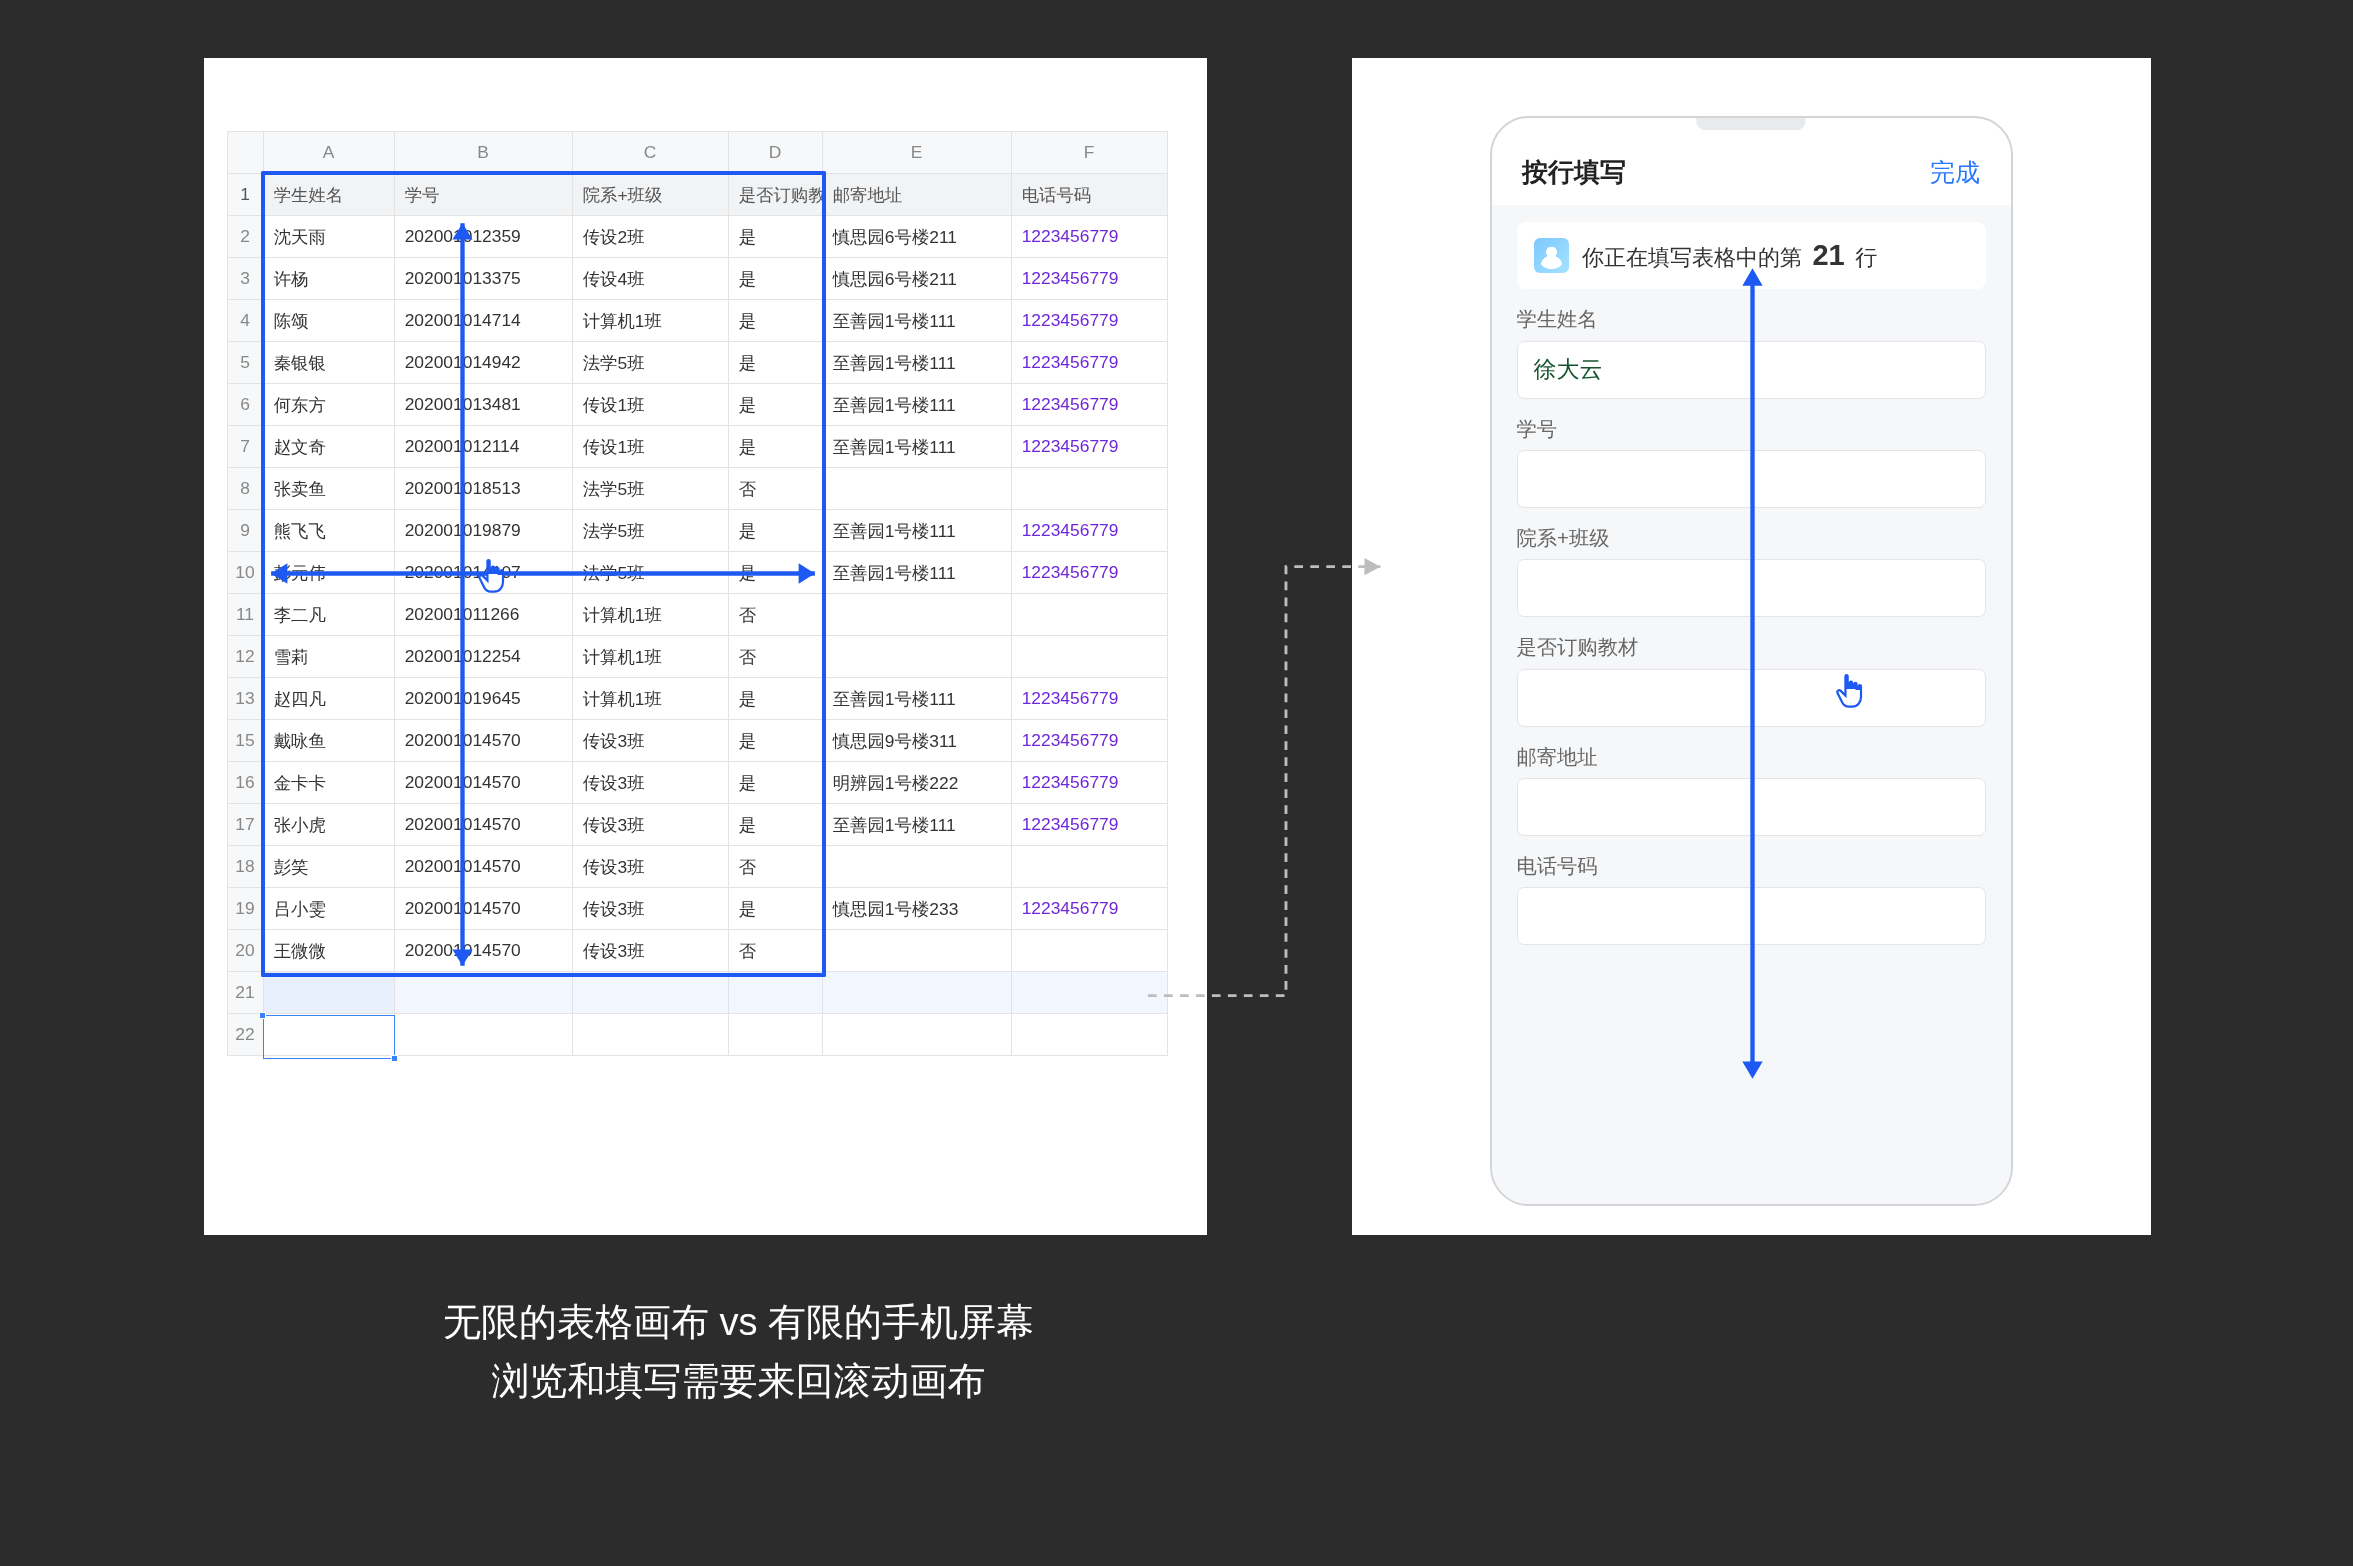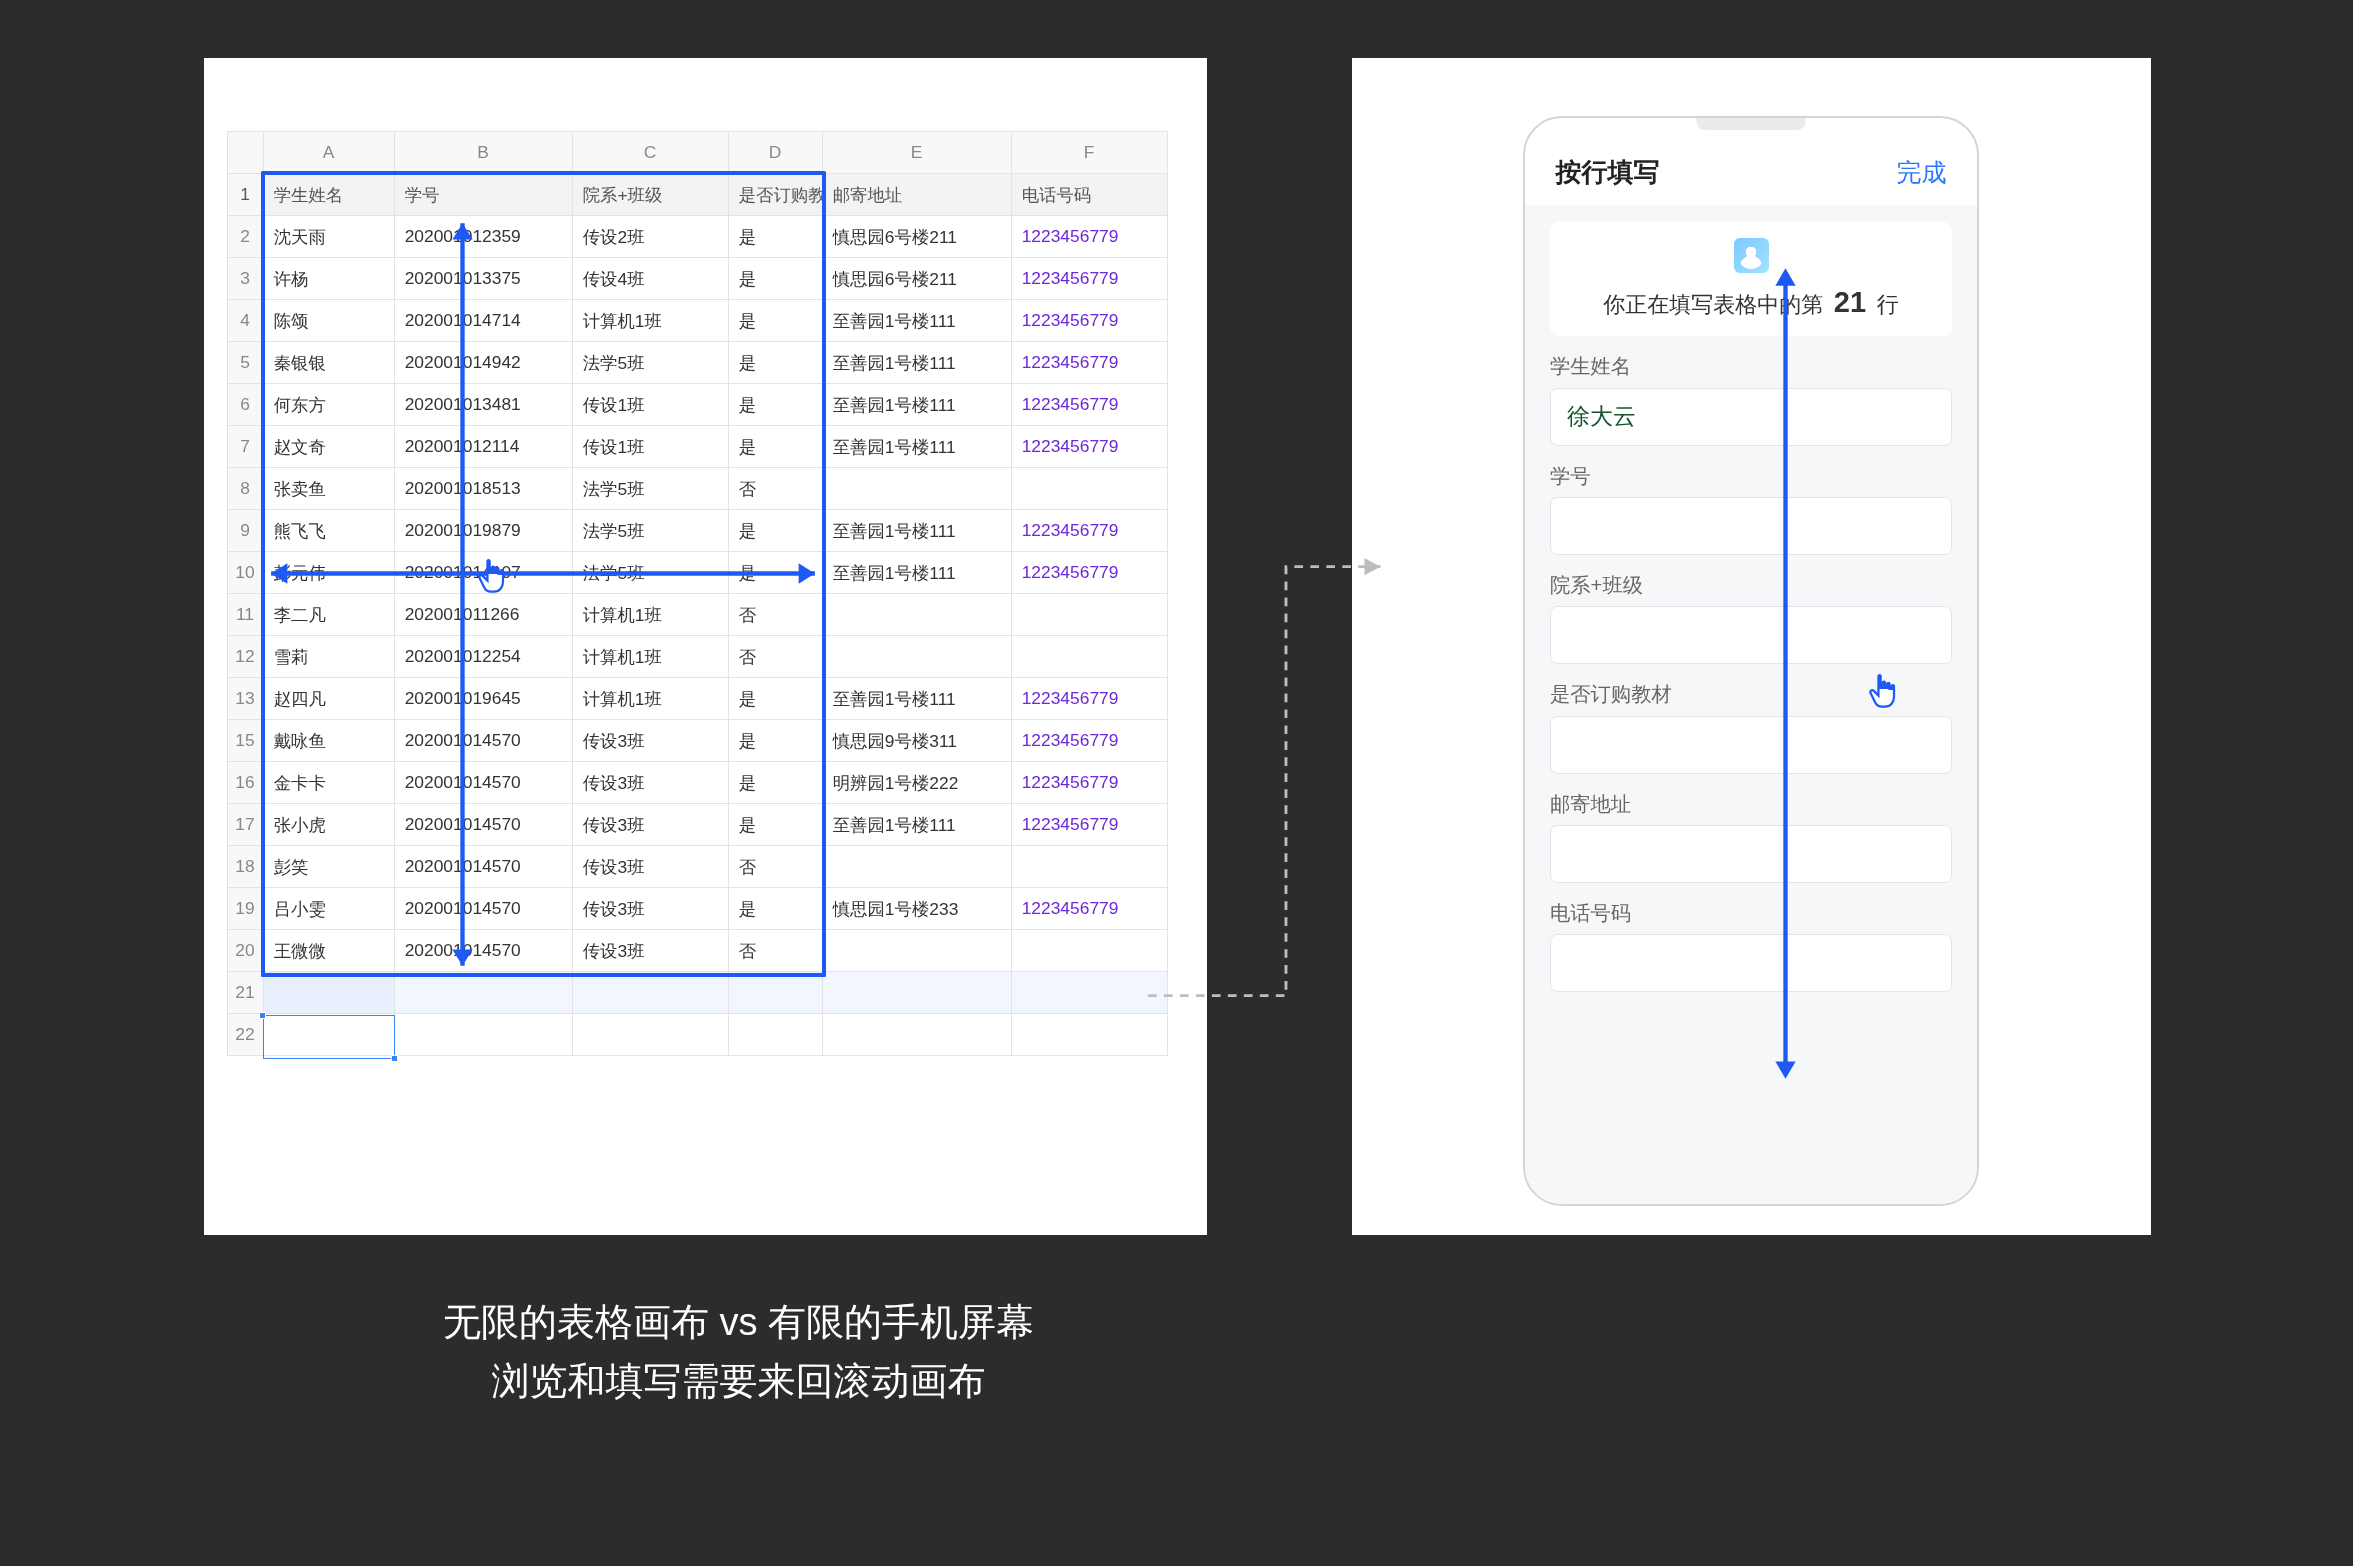--- a/index.html
+++ b/index.html
@@ -112,21 +112,21 @@
   
   .right-panel {
     width: 799px;
     height: 1177px;
     padding: 58px 51px 0 51px;
     position: relative;
     display:flex;
     justify-content:center;
   }
   .phone {
-    width: 456px;
+    width: 523px;
     height: 1090px;
     background: #fff;
     border: 2.2px solid #d2d4d8;
     border-radius: 39px;
     overflow: hidden;
     position: relative;
   }
   .phone-notch {
     position:absolute;
     top:0;left:50%;transform:translateX(-50%);
@@ -151,21 +151,20 @@
   .info-banner {
     background:#fff;
     border-radius:8.7px;
     padding:16px 17.4px;
     display:flex;
     align-items:center;
     gap:13px;
     font-size:22px;
     color:#333;
     margin-bottom: 13px;
-    flex-direction: column;
   }
   .info-banner .avatar {
     width:35px;height:35px;border-radius:5.8px;
     background:linear-gradient(135deg,#7cc8ff,#a5e3ff);
     position:relative;
     overflow:hidden;
     flex-shrink:0;
   }
   .info-banner .avatar::after{
     content:"";position:absolute;inset:4.4px;border-radius:50%;

